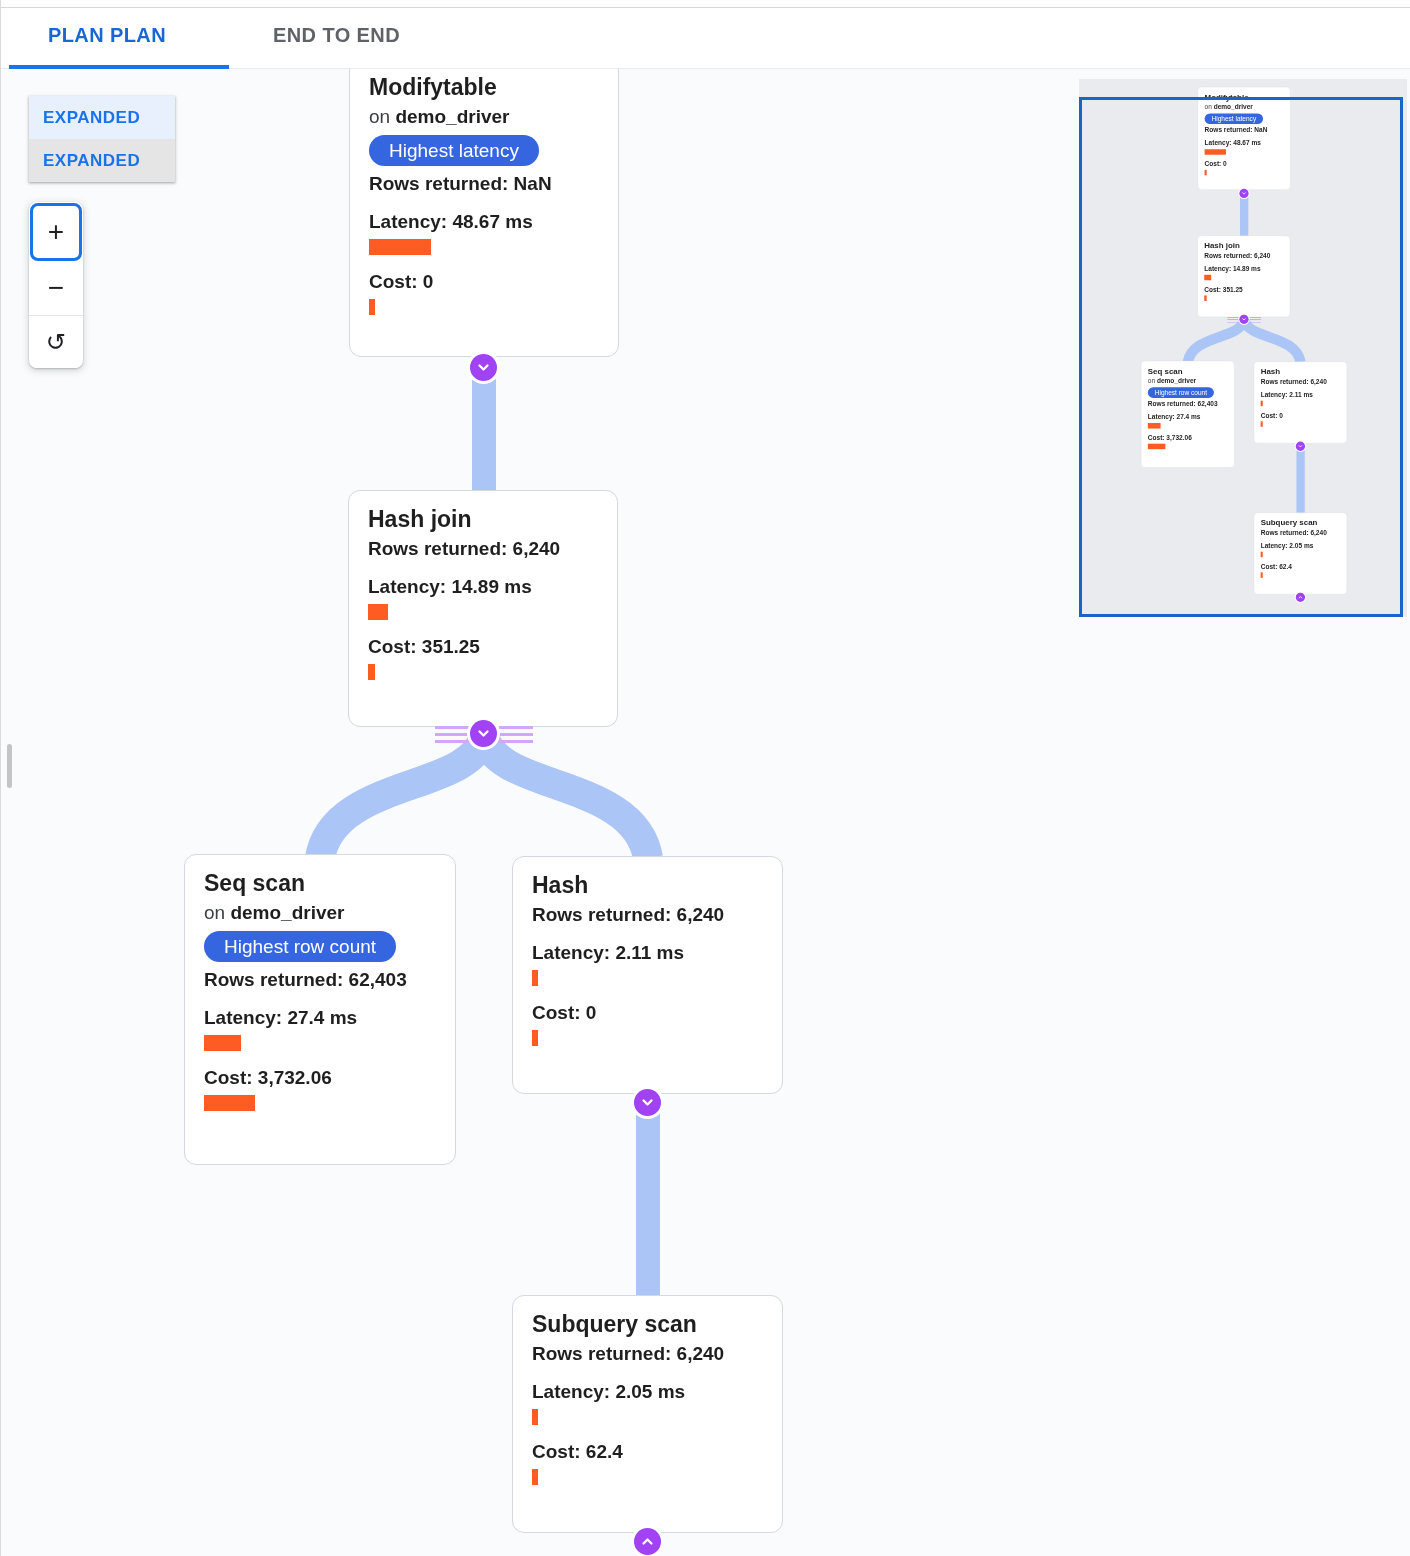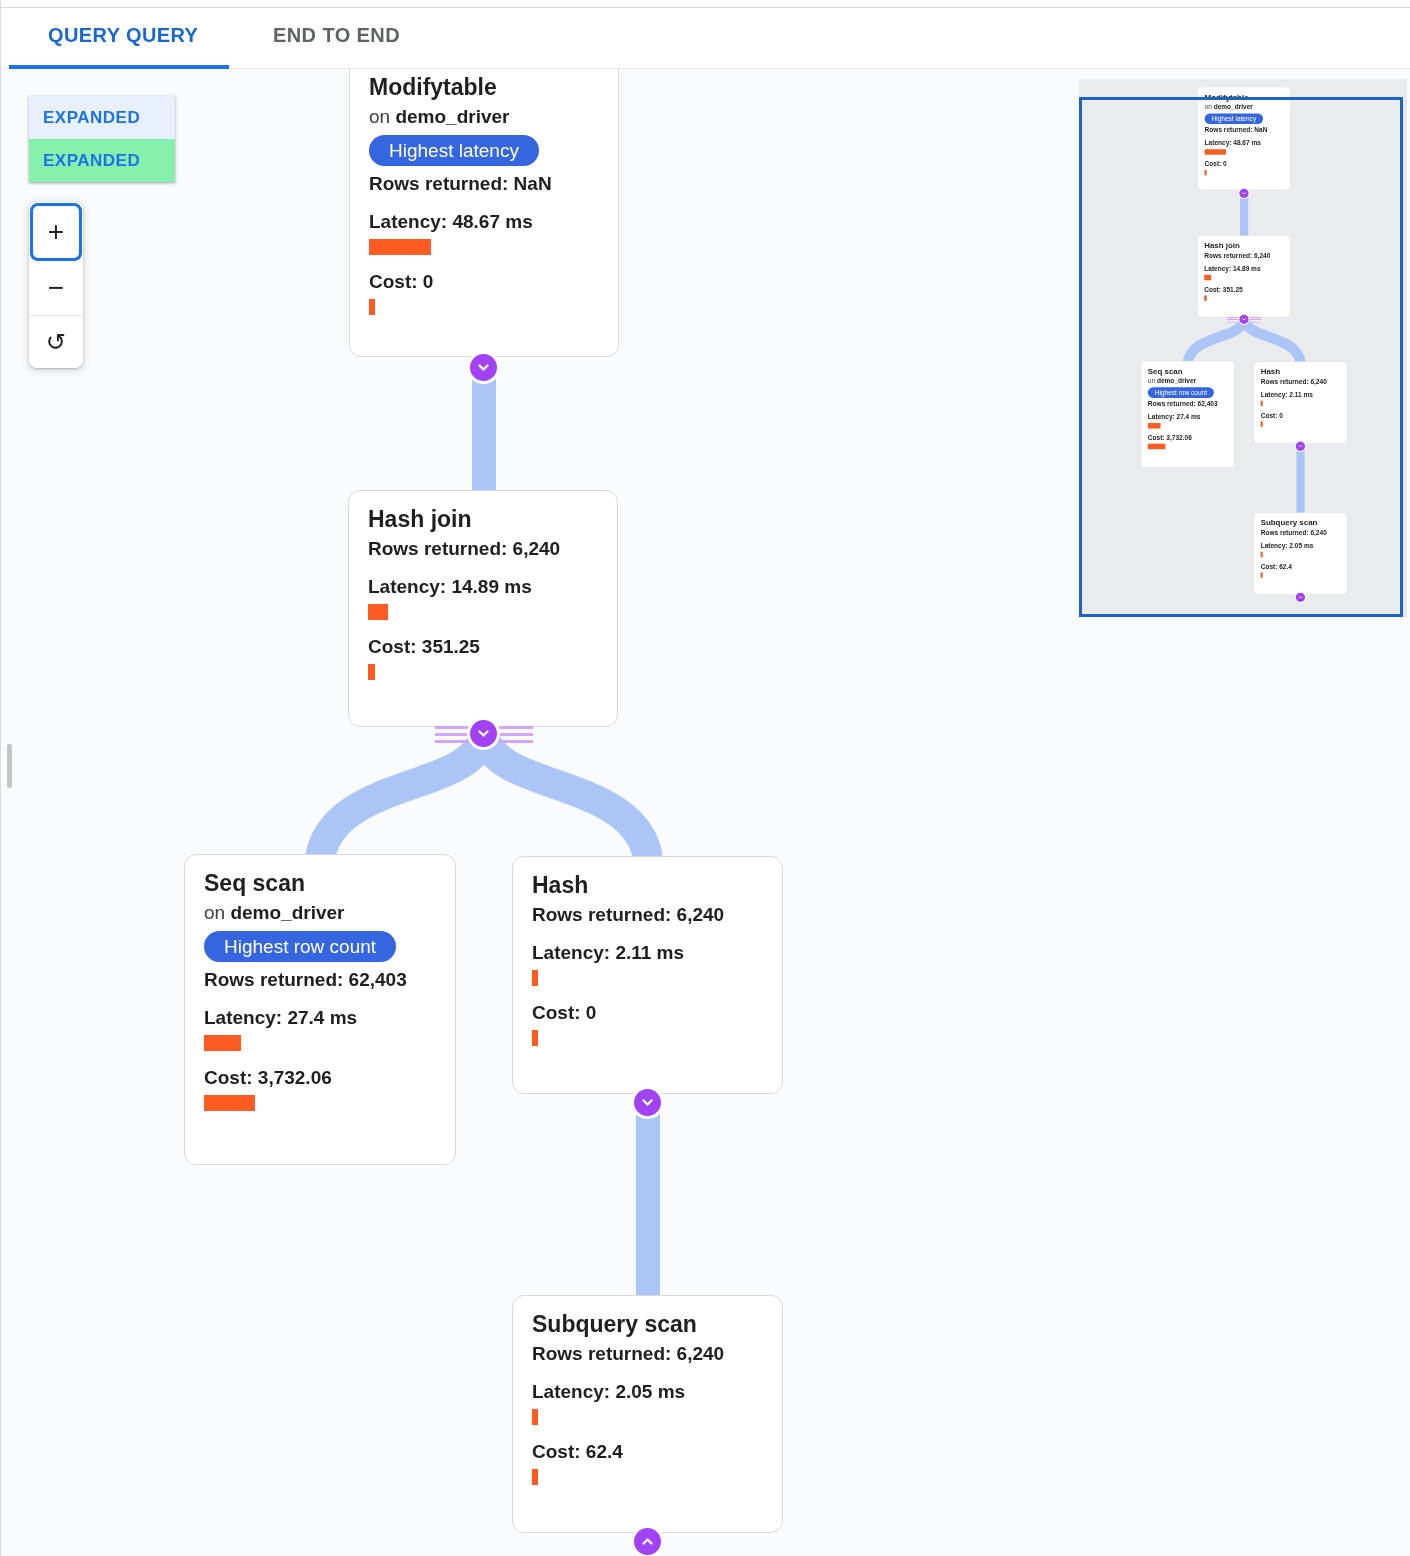--- a/index.html
+++ b/index.html
@@ -9,21 +9,21 @@
 
   
   .topbar { position:absolute; left:0; top:0; width:1410px; height:69px; background:#ffffff; border-bottom:1px solid #e9eaec; z-index:20; }
   .topbar .upper-strip { position:absolute; left:0; top:0; width:100%; height:8px; background:#ffffff; border-bottom:1px solid #d7d8da; }
   .tab { position:absolute; top:24px; font-size:20px; font-weight:700; letter-spacing:.4px; cursor:pointer; }
   .tab.active { color:#1967d2; }
   .tab.inactive { color:#5f6368; }
   .tab-underline { position:absolute; left:8px; bottom:-1px; width:220px; height:4px; background:#1a73e8; }
 
   
-  .toggle-card { position:absolute; left:28px; top:96px; width:146px; z-index:22; background:#86efac; border-radius:0;
+  .toggle-card { position:absolute; left:28px; top:96px; width:146px; z-index:22; background:#e5e5e5; border-radius:0;
                  box-shadow:0 1px 2px rgba(60,64,67,.3), 0 1px 3px 1px rgba(60,64,67,.15); overflow:hidden; }
   .toggle-row { height:43px; display:flex; align-items:center; padding-left:14px; font-size:17px; font-weight:700;
                 letter-spacing:.5px; color:#1a73e8; cursor:pointer; }
   .toggle-row.selected { background:#e8f0fe; }
 
   .zoom-card { position:absolute; left:28px; top:202px; width:54px; height:166px; z-index:22; background:#fff; border-radius:8px;
                box-shadow:0 1px 2px rgba(60,64,67,.3), 0 2px 6px 2px rgba(60,64,67,.15); display:flex; flex-direction:column; }
   .zoom-btn { flex:1; display:flex; align-items:center; justify-content:center; font-size:28px; color:#202124; cursor:pointer; background:#fff; border:none; }
   .zoom-btn.plus { border:3px solid #1a73e8; border-radius:8px; margin:1px; font-weight:400; }
   .zoom-btn.reset { border-top:1px solid #e6e6e6; border-radius:0 0 8px 8px; font-family:"DejaVu Sans", sans-serif; font-size:24px; }
@@ -148,21 +148,21 @@
     </div>
     <div class="connector up" style="left:633px;top:1528px">
       <svg viewBox="0 0 24 24">
           <path d="M7 9.5l5 5 5-5" stroke="#fff" stroke-width="3" fill="none" stroke-linecap="round" stroke-linejoin="round"></path>
         </svg>
     </div>
   </div>
 
   <div class="topbar">
     <div class="upper-strip"></div>
-    <div class="tab active" style="left:47px">QUERY QUERY</div>
+    <div class="tab active" style="left:47px">PLAN PLAN</div>
     <div class="tab inactive" style="left:272px">END TO END</div>
     <div class="tab-underline"></div>
   </div>
 
   <div class="toggle-card">
     <div class="toggle-row selected">EXPANDED</div>
     <div class="toggle-row">EXPANDED</div>
   </div>
 
   <div class="zoom-card">

